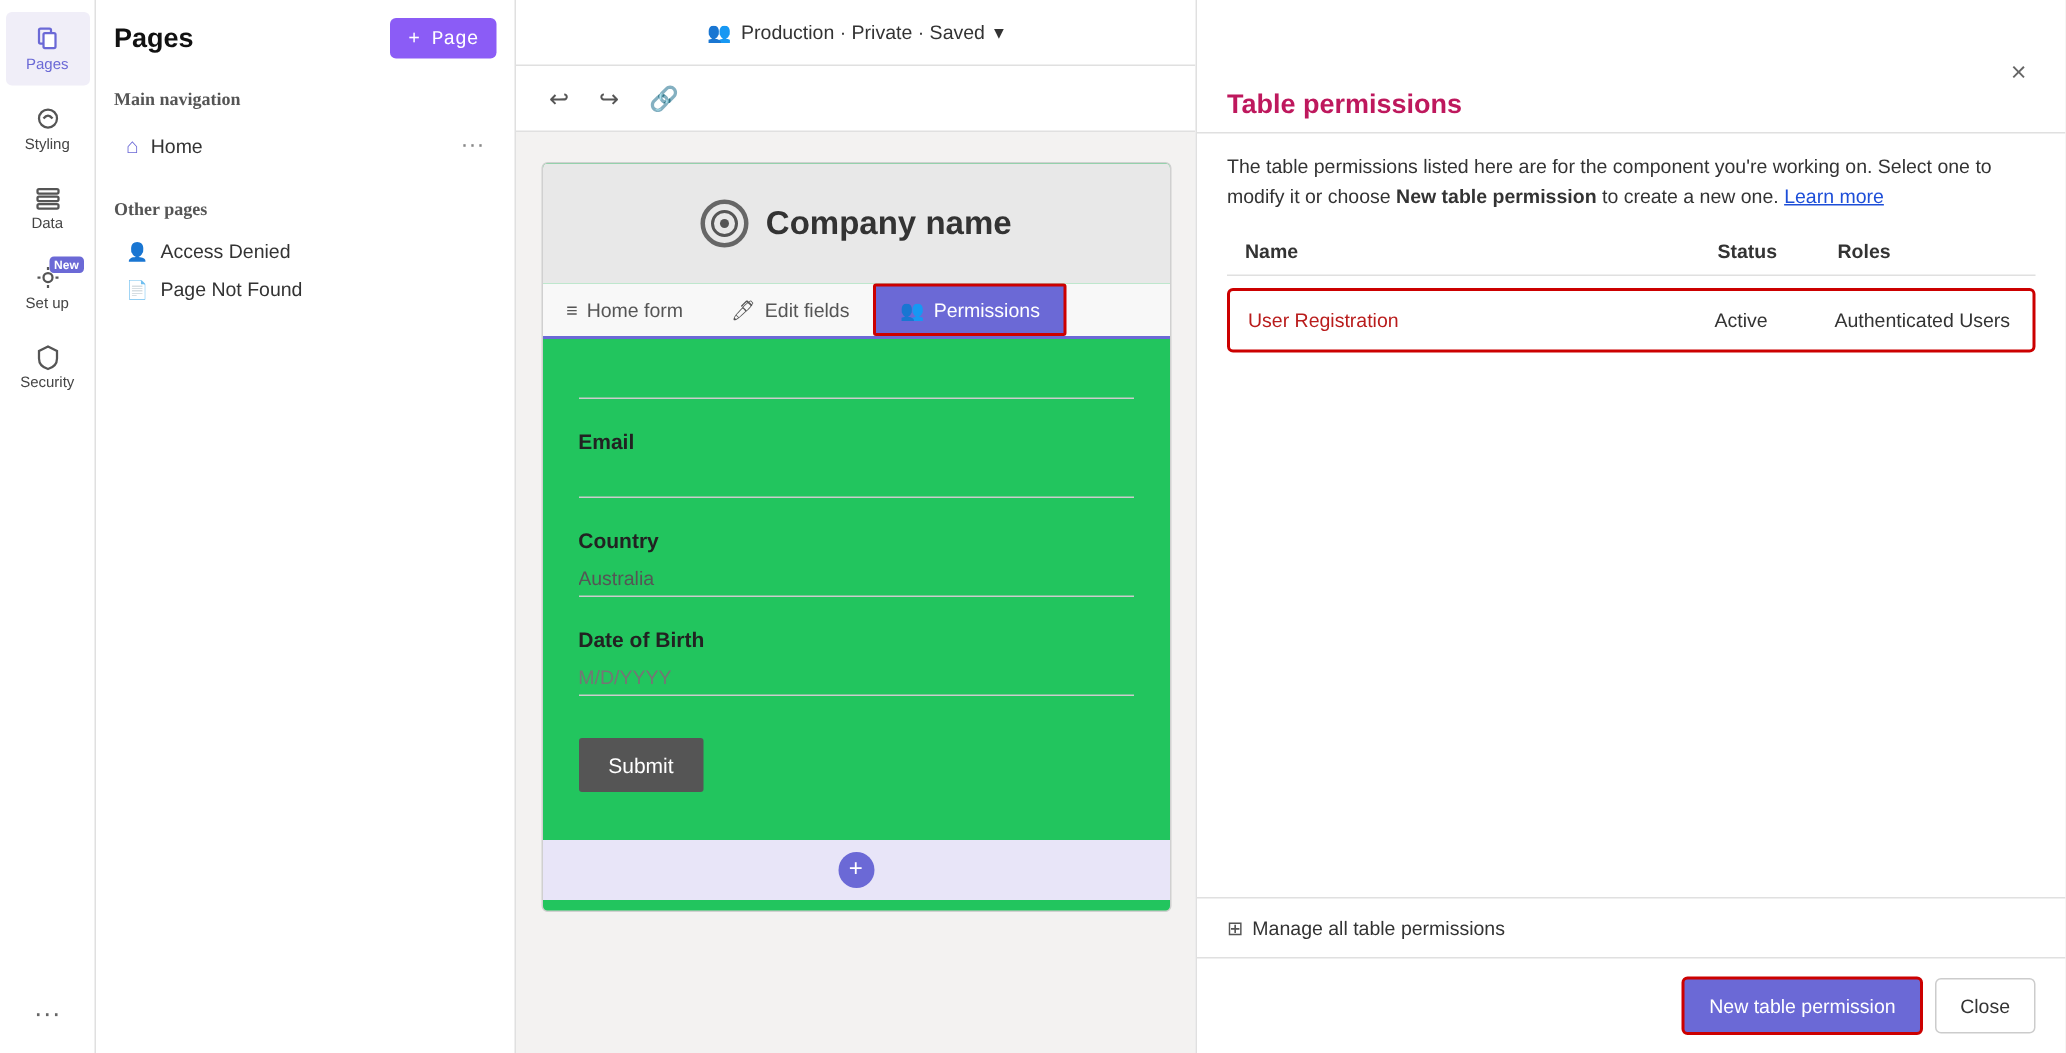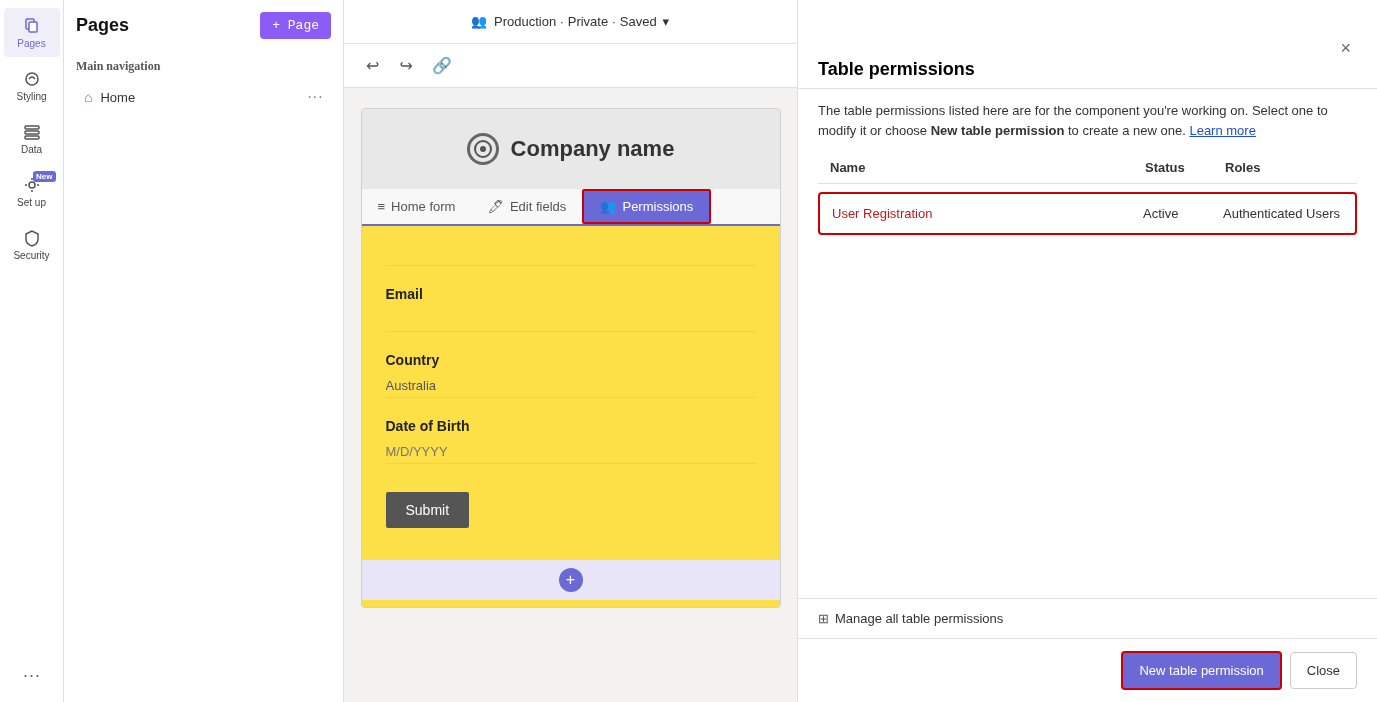--- a/index.html
+++ b/index.html
@@ -148,21 +148,21 @@
     
     .canvas-content {
       flex: 1;
       overflow: auto;
       display: flex;
       flex-direction: column;
       align-items: center;
       padding: 20px;
     }
     .form-canvas {
-      background: #fde047;
+      background: #22c55e;
       width: 420px;
       min-height: 500px;
       border: 1px solid #d0d0d0;
       border-radius: 4px;
       overflow: hidden;
       position: relative;
     }
     .company-header {
       background: #e8e8e8;
       padding: 24px;
@@ -261,21 +261,21 @@
       flex-direction: column;
       flex-shrink: 0;
     }
     .panel-header {
       display: flex;
       align-items: center;
       justify-content: space-between;
       padding: 16px 20px 8px;
       border-bottom: 1px solid #e0e0e0;
     }
-    .panel-title { font-size: 18px; font-weight: 600; color: #000000; margin-top: 43px; }
+    .panel-title { font-size: 18px; font-weight: 600; color: #be185d; margin-top: 43px; }
     .close-panel-btn {
       background: none;
       border: none;
       cursor: pointer;
       font-size: 18px;
       color: #666;
       padding: 2px 6px;
     }
     .panel-description {
       padding: 12px 20px;
@@ -417,20 +417,31 @@
     <button class="add-page-btn">+ Page</button>
   </div>
 
   <div class="section-label">Main navigation</div>
   <div class="nav-item">
     <span class="nav-icon">⌂</span>
     <span>Home</span>
     <span class="nav-dots">···</span>
   </div>
 
+  <div class="other-pages-section">
+    <div class="section-label">Other pages</div>
+    <div class="other-page-item">
+      <span class="page-icon">👤</span>
+      <span>Access Denied</span>
+    </div>
+    <div class="other-page-item">
+      <span class="page-icon">📄</span>
+      <span>Page Not Found</span>
+    </div>
+  </div>
 </div>
 
 <div class="main-canvas">
 
   <div class="top-bar">
     <div class="env-label">
       <span>👥</span>
       <span>Production · Private · Saved</span>
       <span>▾</span>
     </div>

